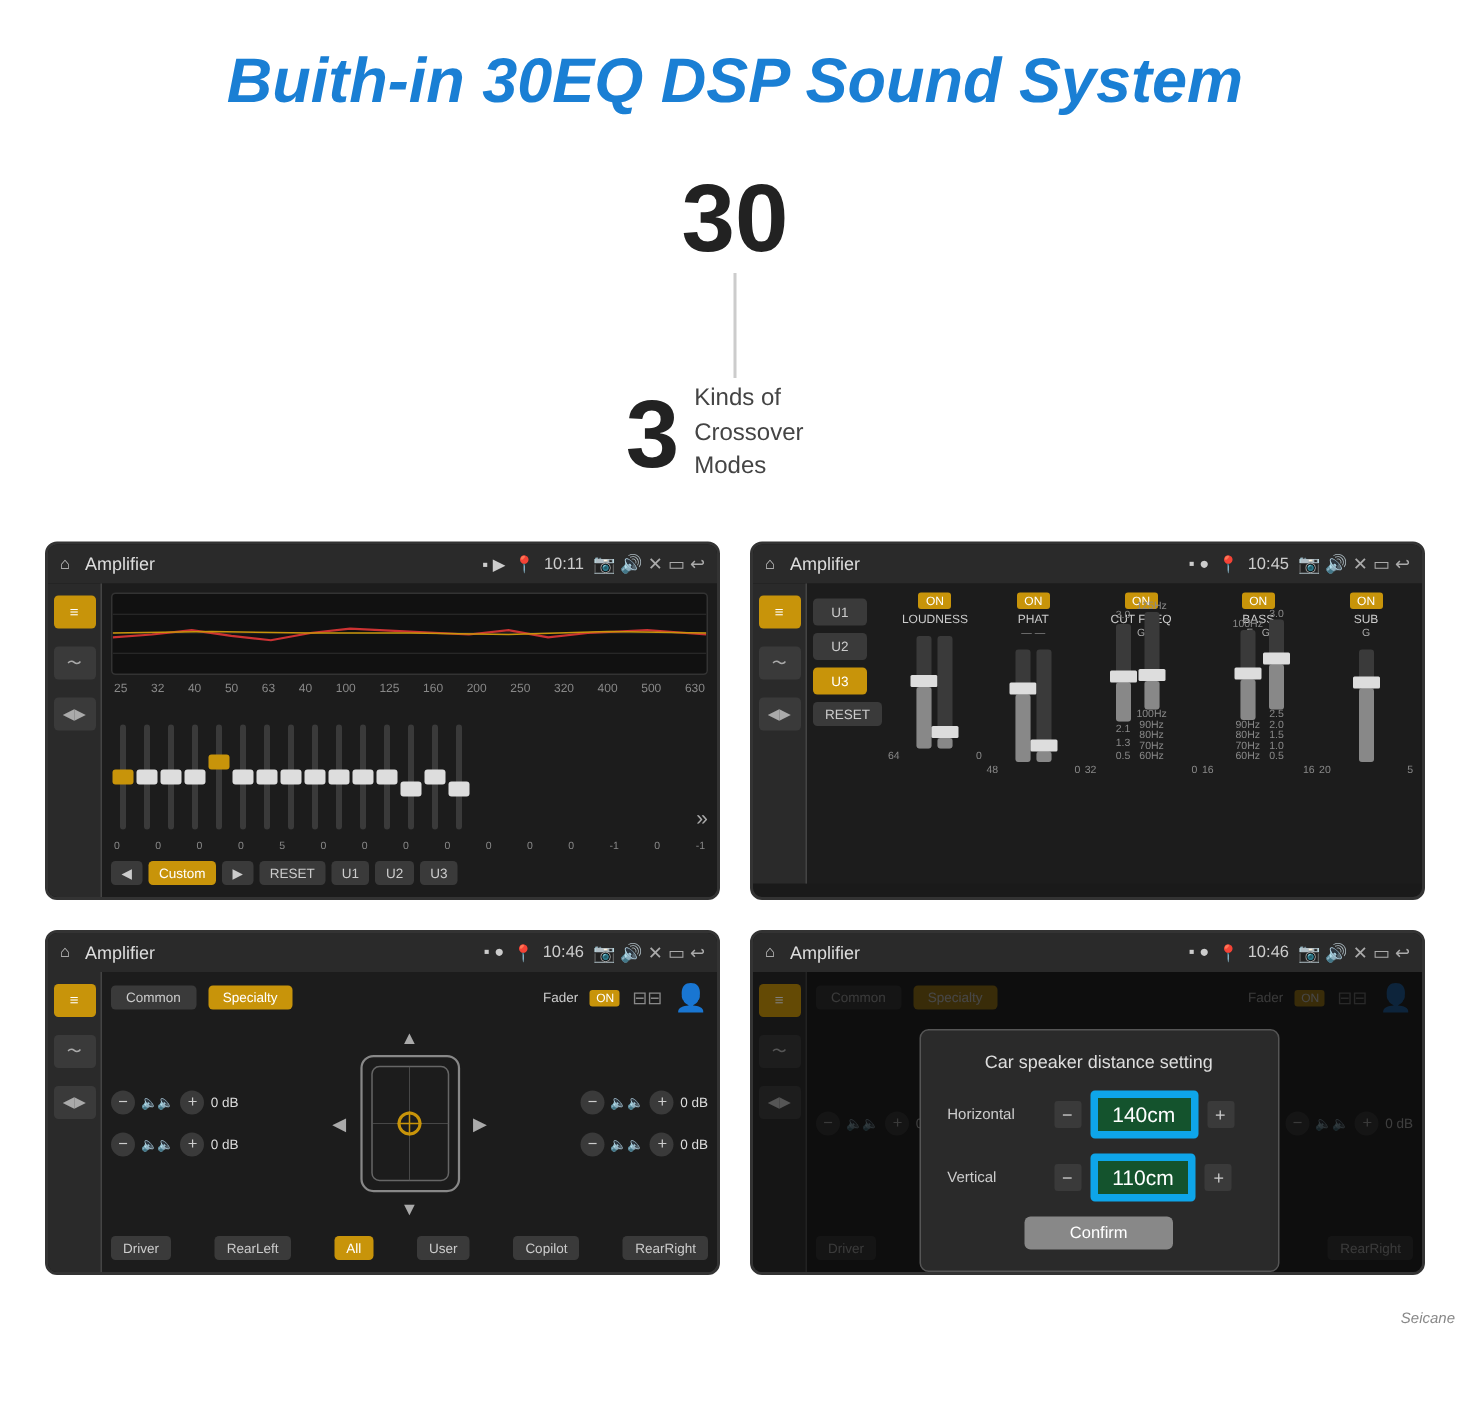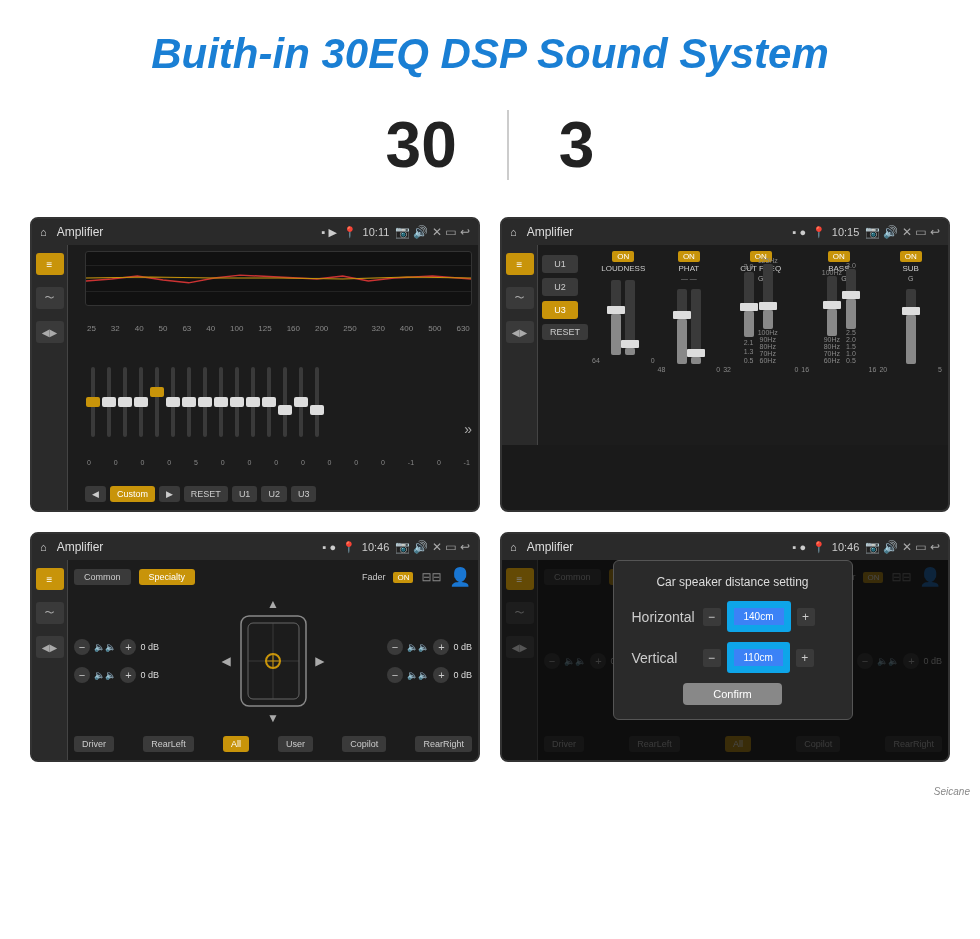--- a/index.html
+++ b/index.html
@@ -18,20 +18,21 @@
       font-weight: 900;
       font-style: italic;
     }
 
     .stats-row {
       display: flex;
       justify-content: center;
       align-items: center;
       padding: 20px 0 25px;
       gap: 0;
+      flex-direction: column;
     }
     .stat-block {
       display: flex;
       align-items: center;
       gap: 10px;
       padding: 0 50px;
     }
     .stat-number {
       font-size: 64px;
       font-weight: 900;
@@ -112,22 +113,21 @@
       background: #c8940a;
       color: #fff;
     }
 
     
     .eq-content {
       flex: 1;
       padding: 6px;
       display: flex;
       flex-direction: column;
-      gap: 16px;
-      margin-left: 11px;
+      gap: 2px;
     }
     .eq-graph {
       background: #111;
       border: 1px solid #333;
       height: 55px;
       border-radius: 3px;
       position: relative;
       overflow: hidden;
     }
     .eq-freq-labels {
@@ -342,21 +342,21 @@
       background: #c8940a;
       color: #fff;
     }
 
     
     .dialog-overlay {
       position: absolute;
       inset: 0;
       background: rgba(0,0,0,0.5);
       display: flex;
-      align-items: flex-start;
+      align-items: flex-end;
       justify-content: center;
       z-index: 10;
       padding-left: 15px;
     }
     .dialog-box {
       background: #2a2a2a;
       border: 1px solid #555;
       border-radius: 6px;
       padding: 14px 18px;
       min-width: 240px;
@@ -367,30 +367,30 @@
       margin-bottom: 12px;
       text-align: center;
     }
     .dialog-row {
       display: flex;
       align-items: center;
       gap: 6px;
       margin-bottom: 10px;
     }
     .dialog-row-label {
-      font-size: 14px;
+      font-size: 10px;
       color: #ccc;
       width: 65px;
     }
     .dialog-value-box {
-      background: #3b82f6;
-      border: 7px solid #0ea5e9;
+      background: #14532d;
+      border: 5px solid #0ea5e9;
       border-radius: 3px;
       padding: 3px 10px;
-      font-size: 10px;
+      font-size: 14px;
       color: #fff;
       min-width: 60px;
       text-align: center;
     }
     .dialog-adj-btn {
       background: #3a3a3a;
       color: #ccc;
       border: none;
       border-radius: 2px;
       width: 18px;
@@ -435,20 +435,21 @@
 
 <h1 class="page-title">Buith-in 30EQ DSP Sound System</h1>
 
 <div class="stats-row">
   <div class="stat-block">
     <span class="stat-number">30</span>
   </div>
   <div class="stat-divider"></div>
   <div class="stat-block">
     <span class="stat-number">3</span>
+    <span class="stat-desc">Kinds of<br>Crossover Modes</span>
   </div>
 </div>
 
 <div class="screens-grid">
 
   <div class="screen-container">
     <div class="screen-topbar">
       <span>⌂</span>
       <span class="title">Amplifier</span>
       <span>▪ ▶</span>
@@ -600,21 +601,21 @@
       </div>
     </div>
   </div>
 
   <div class="screen-container">
     <div class="screen-topbar">
       <span>⌂</span>
       <span class="title">Amplifier</span>
       <span>▪ ●</span>
       <span>📍</span>
-      <span class="time">10:15</span>
+      <span class="time">10:45</span>
       <span class="icons">📷 🔊 ✕ ▭ ↩</span>
     </div>
     <div class="screen-body">
       <div class="screen-sidebar">
         <div class="sidebar-btn active">≡</div>
         <div class="sidebar-btn">〜</div>
         <div class="sidebar-btn">◀▶</div>
       </div>
       <div style="flex:1;padding:6px;position:relative;">
 

